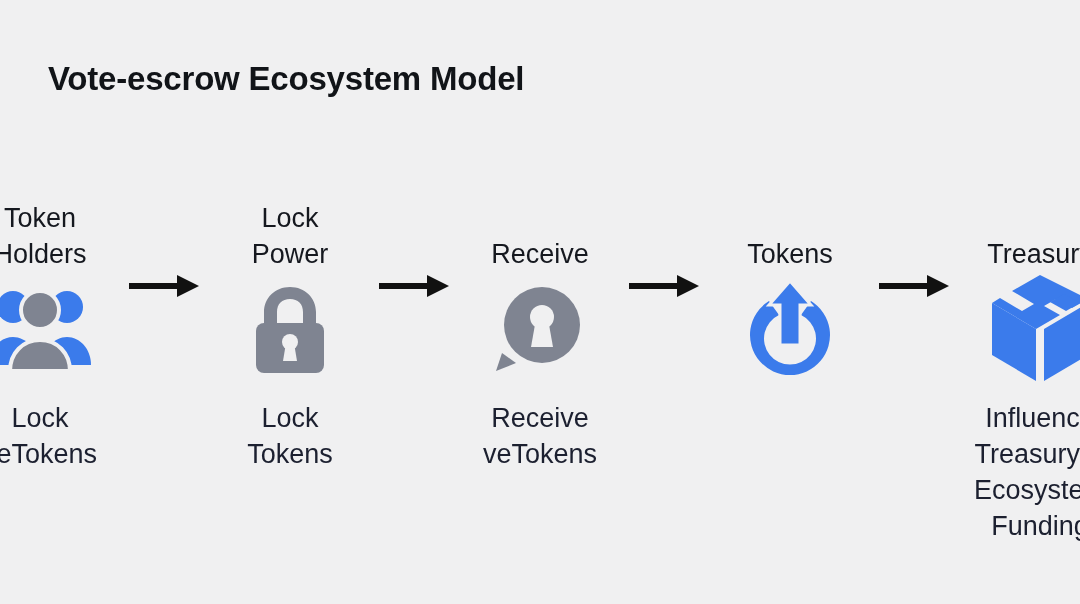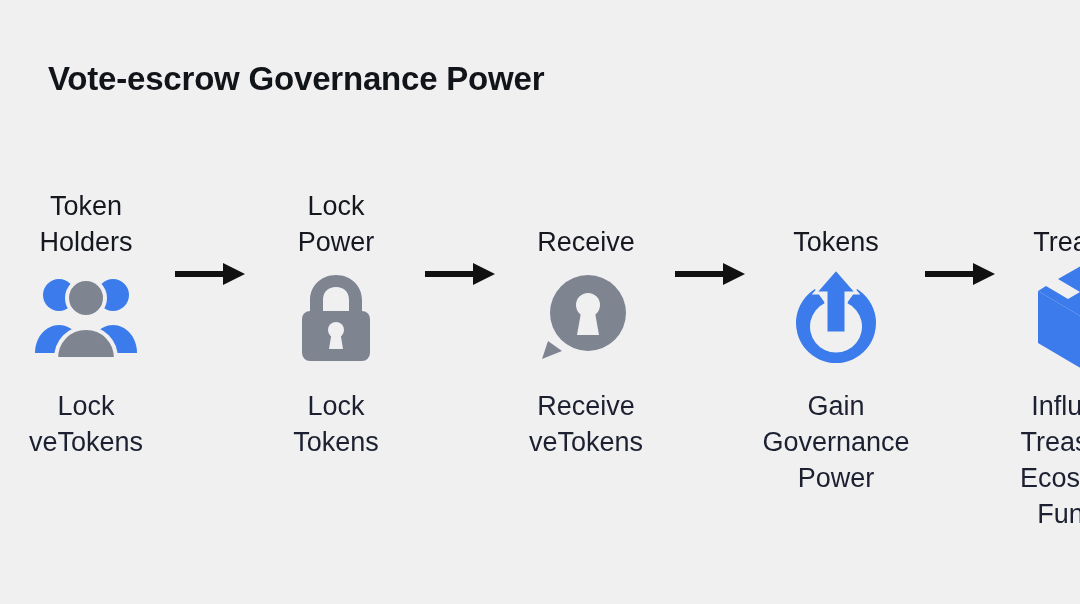--- a/index.html
+++ b/index.html
@@ -26,24 +26,25 @@
     font-size: 33px;
     font-weight: bold;
     color: #111418;
     letter-spacing: -0.2px;
     white-space: nowrap;
   }
   #flow {
     position: absolute;
     left: 0;
     right: 0;
-    top: 170px;
+    top: 182px;
     display: flex;
     flex-direction: row;
     align-items: flex-start;
+    justify-content: center;
   }
   .step {
     width: 172px;
     display: flex;
     flex-direction: column;
     align-items: center;
     flex: 0 0 auto;
   }
   .top-label {
     height: 90px;
@@ -79,21 +80,21 @@
     margin-top: 0;
   }
   .arrow svg { display: block; }
   .step-inner { display: flex; flex-direction: column; align-items: center; width: 100%; }
 </style>
 </head>
 <body>
 
 <div id="slide">
 
-  <div id="slide-title">Vote-escrow Governance Power</div>
+  <div id="slide-title">Vote-escrow Ecosystem Model</div>
 
   <div id="flow">
 
     <div class="step">
       <div class="step-inner">
         <div class="top-label">
           <div>Token</div>
           <div>Holders</div>
         </div>
         <div class="icon-wrap">
@@ -190,25 +191,20 @@
           <div>Tokens</div>
         </div>
         <div class="icon-wrap">
           <span>
             <svg width="98" height="100" viewBox="0 0 98 100">
               <path d="M28 22 A40 40 0 1 0 70 22 L60 36 A26 26 0 1 1 38 36 Z" fill="#3b7beb"></path>
               <path d="M49 2 L70 26 L59 26 L59 66 L39 66 L39 26 L28 26 Z" fill="#3b7beb" stroke="#f0f0f1" stroke-width="3"></path>
             </svg>
           </span>
         </div>
-        <div class="bottom-label">
-          <div>Gain</div>
-          <div>Governance</div>
-          <div>Power</div>
-        </div>
       </div>
     </div>
 
     <div class="arrow">
       <svg width="72" height="26" viewBox="0 0 72 26">
         <rect x="0" y="10" width="52" height="6" fill="#111111"></rect>
         <polygon points="48,2 70,13 48,24" fill="#111111"></polygon>
       </svg>
     </div>
 

